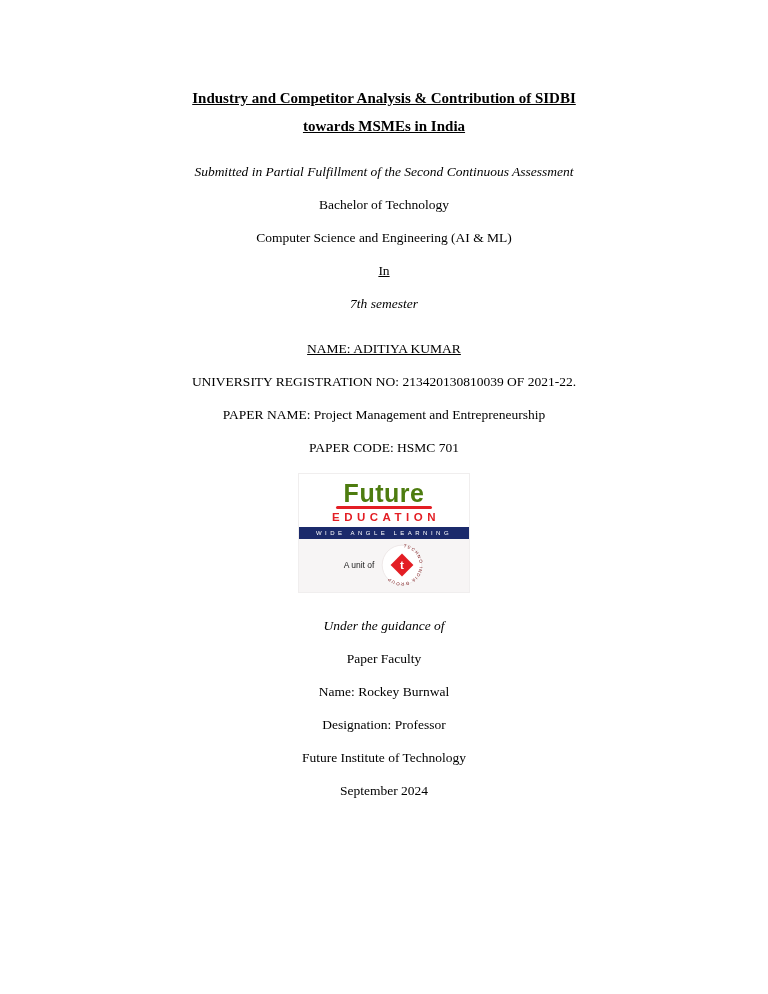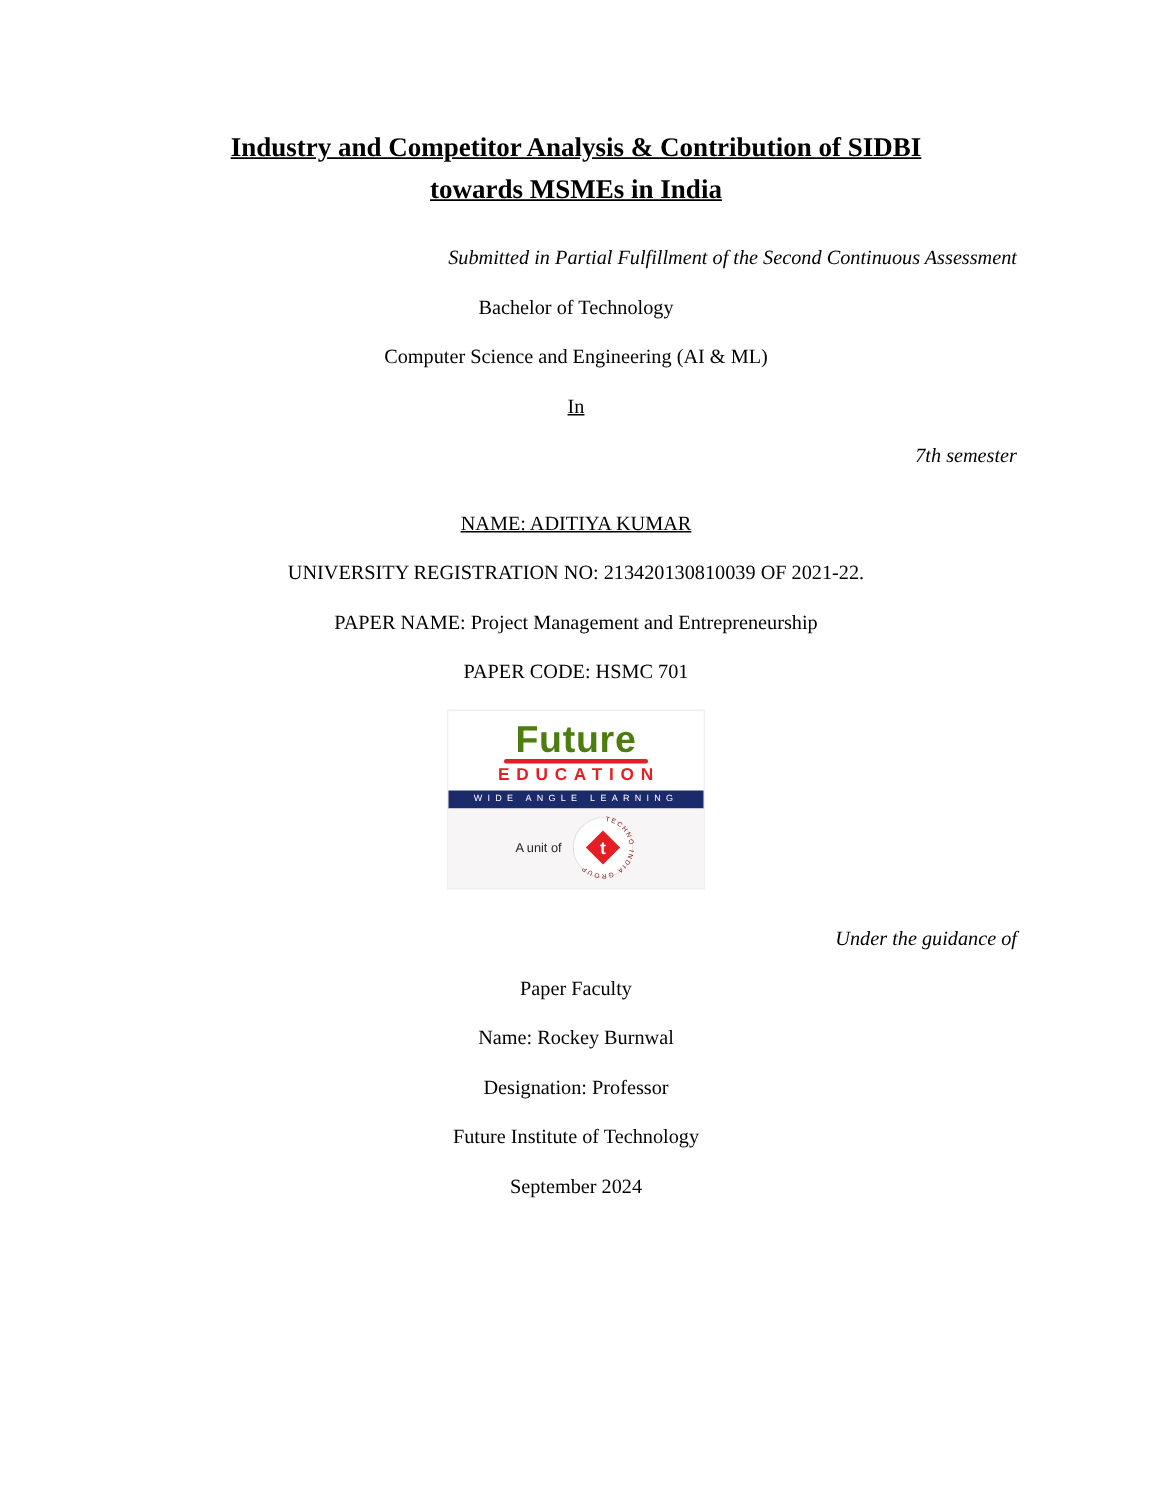--- a/index.html
+++ b/index.html
@@ -14,33 +14,32 @@
     margin: 0 auto;
     background: #ffffff;
     box-sizing: border-box;
     padding: 84px 90px 0 90px;
     font-family: "Liberation Serif", serif;
     color: #000000;
     text-align: center;
     overflow: hidden;
   }
   .title {
-    font-size: 18px;
+    font-size: 15px;
     font-weight: bold;
     line-height: 28px;
     margin: 0 0 24px 0;
-    text-decoration: underline;
   }
   .u { text-decoration: underline; }
   .line {
     font-size: 13.5px;
     line-height: 15px;
     margin: 0 0 18px 0;
   }
-  .italic { font-style: italic; text-align: right; }
+  .italic { font-style: italic; }
   .bold { font-weight: normal; }
   .gap-top { margin-top: 30px; }
 
   
   .logo-box {
     width: 170px;
     margin: 6px auto 0 auto;
     background: #fdfcfc;
     border: 1px solid #f0eeee;
     font-family: "Liberation Sans", sans-serif;

